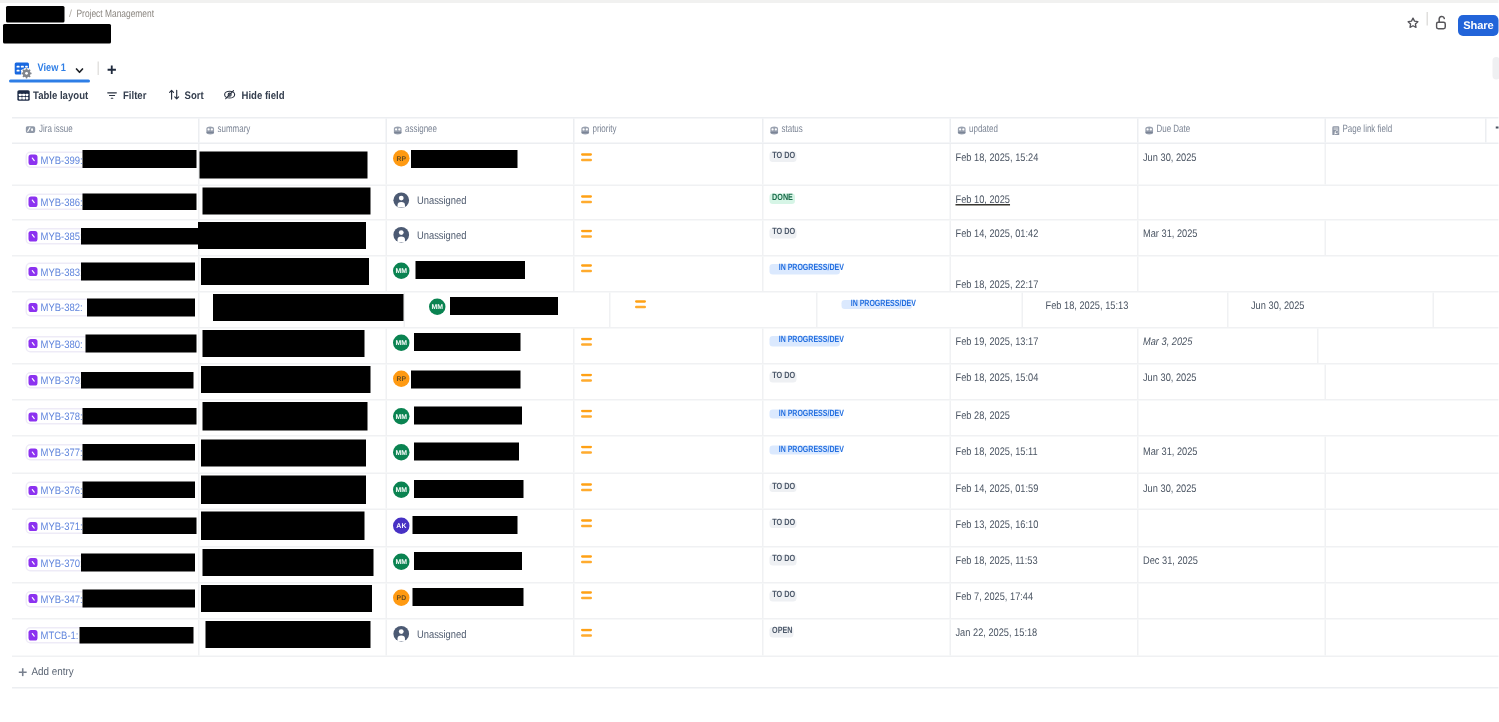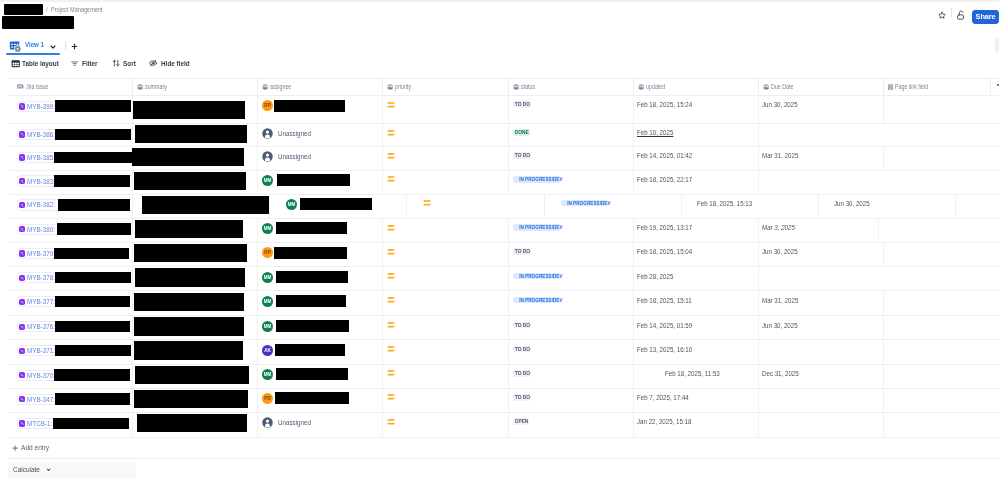--- a/index.html
+++ b/index.html
@@ -453,21 +453,21 @@
             <span style="display: inline-flex; margin-top: 1.6px; margin-left: 0.4px;">
               <svg width="8" height="6" viewBox="0 0 16 12">
                 <rect x="0.7" y="0.4" width="14.6" height="3.2" rx="1.5" fill="#ffa115"></rect>
                 <rect x="0.7" y="7.6" width="14.6" height="3.4" rx="1.6" fill="#ffab2e"></rect>
               </svg>
             </span>
           </div>
           <div class="td" style="width: 125px;">
             <span class="badge b-prog" style="width: 46.9px;"><i style="transform: scaleX(0.78);">IN PROGRESS/DEV</i></span>
           </div>
-          <div class="td" style="width: 125px;">
+          <div class="td" style="width: 125px; align-items: flex-end;">
             <span class="cell-txt">Feb 18, 2025, 22:17</span>
           </div>
           <div class="td" style="width: 107px; border-right: none;"></div>
           <div class="td" style="width: 8.5px; border-right: none; border-left: none;"></div>
         </div>
         <div class="trow" style="height: 24.4px; gap: 12px;">
           <div class="td" style="width: 125px;">
             <span class="jira-chip">
               <span class="jira-badge">
                 <svg width="4.4" height="4.4" viewBox="0 0 24 24">
@@ -757,21 +757,21 @@
             <span style="display: inline-flex; margin-top: 1.6px; margin-left: 0.4px;">
               <svg width="8" height="6" viewBox="0 0 16 12">
                 <rect x="0.7" y="0.4" width="14.6" height="3.2" rx="1.5" fill="#ffa115"></rect>
                 <rect x="0.7" y="7.6" width="14.6" height="3.4" rx="1.6" fill="#ffab2e"></rect>
               </svg>
             </span>
           </div>
           <div class="td" style="width: 125px;">
             <span class="badge b-todo" style="width: 18.3px;"><i style="transform: scaleX(0.81);">TO DO</i></span>
           </div>
-          <div class="td" style="width: 125px; justify-content: center;">
+          <div class="td" style="width: 125px;">
             <span class="cell-txt">Feb 18, 2025, 11:53</span>
           </div>
           <div class="td" style="width: 125px;">
             <span class="cell-txt">Dec 31, 2025</span>
           </div>
           <div class="td" style="width: 107px; border-right: none;"></div>
           <div class="td" style="width: 8.5px; border-right: none; border-left: none;"></div>
         </div>
         <div class="trow" style="height: 24.4px;">
           <div class="td" style="width: 125px;">
@@ -863,21 +863,13 @@
     <span class="lbl2">Add entry</span>
   </div>
 </div>
 
 <div class="plus-right">
     <svg width="9" height="10" viewBox="0 0 13.5 15" fill="none" stroke="#49515f" stroke-width="2.1" stroke-linecap="butt" style="display:block">
         <path d="M5.2 3.4v8.2M-2 7.5h9"></path>
       </svg>
   </div>
 
-<div class="calc">
-  <span class="lbl3">Calculate</span>
-  <span style="display:inline-flex;">
-    <svg width="5.2" height="4" viewBox="0 0 26 20" fill="#16181d">
-          <path d="M2.6 3.2 13 14.4 23.4 3.2l-4 0L13 8.4 6.6 3.2z"></path>
-        </svg>
-  </span>
-</div>
 
 </div>
 </body></html>

